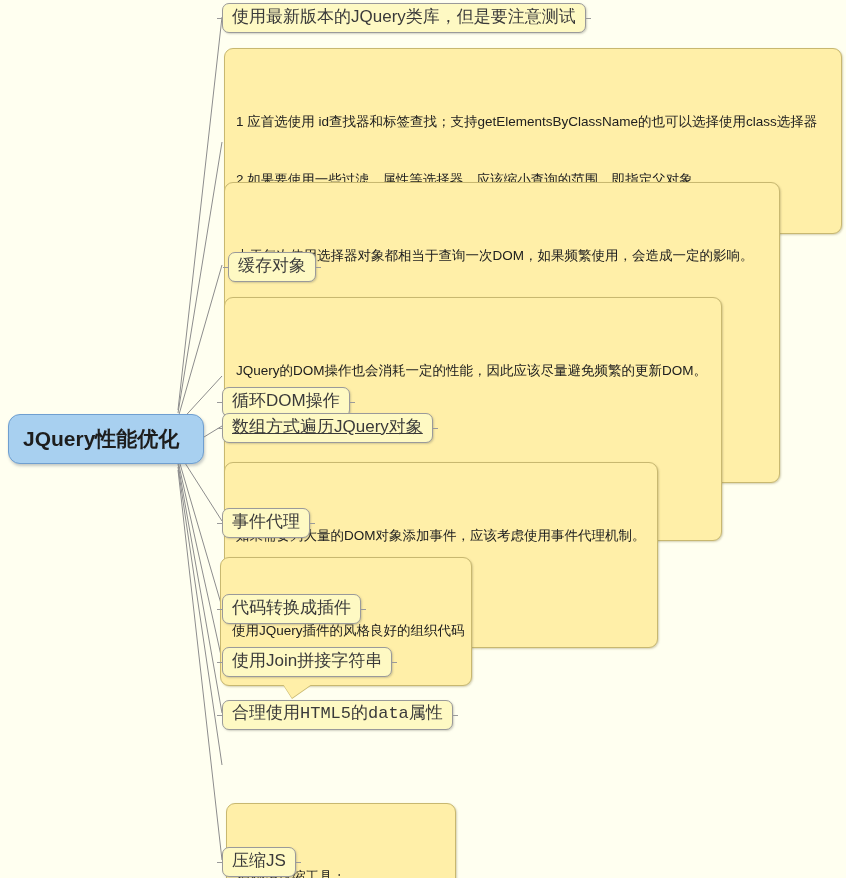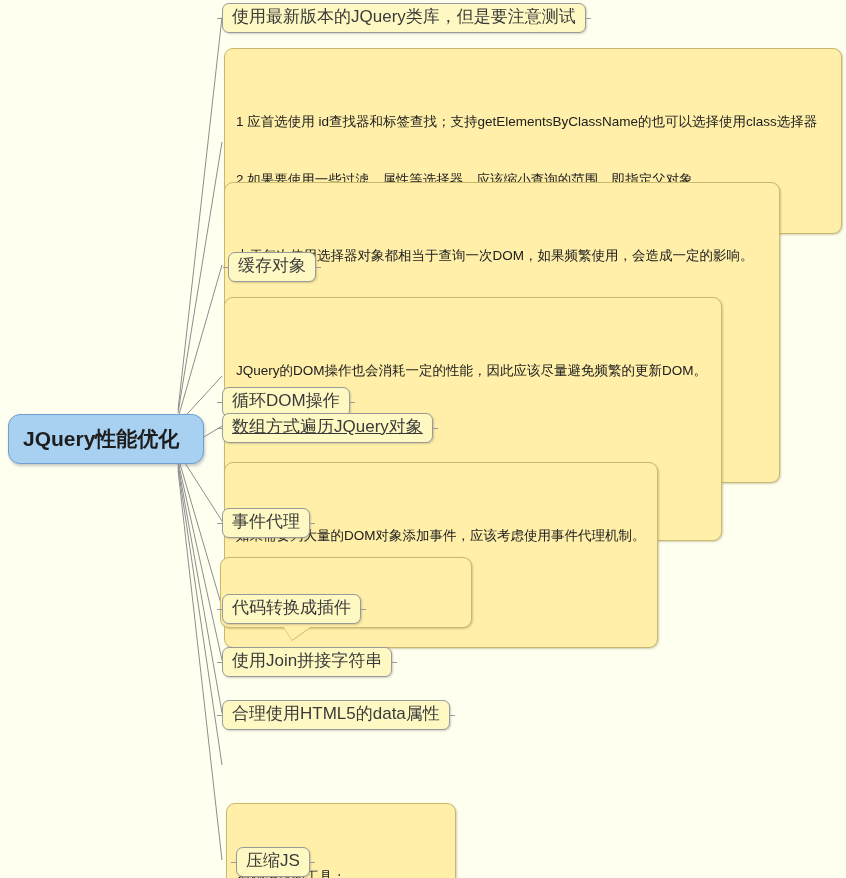--- a/index.html
+++ b/index.html
@@ -165,46 +165,47 @@
   </div>
 
   <div class="node" style="left:222px; top:508px;text-align:center;">
     <span class="stub-l"></span>
     <span class="stub-r"></span>
     <span>事件代理</span>
   </div>
 
   <div class="note" style="left:220px; top:557px; width:252px;">
     <span class="tail"></span>
+    <div>使用JQuery插件的风格良好的组织代码</div>
   </div>
 
   <div class="node" style="left:222px; top:647px;">
     <span class="stub-l"></span>
     <span class="stub-r"></span>
     <span>使用Join拼接字符串</span>
   </div>
 
   <div class="node" style="left:222px; top:594px;">
     <span class="stub-l"></span>
     <span class="stub-r"></span>
     <span>代码转换成插件</span>
   </div>
 
-  <div class="node" style="left:222px; top:700px;">
+  <div class="node" style="left:222px; top:700px;font-family:Liberation Mono, monospace;">
     <span class="stub-l"></span>
     <span class="stub-r"></span>
     <span>合理使用HTML5的data属性</span>
   </div>
 
 
   <div class="note" style="left:226px; top:803px; width:230px;">
     
     <div>有很多压缩工具：</div>
     
   </div>
 
-  <div class="node" style="left:236px; top:847px;">
+  <div class="node" style="left:222px; top:847px;">
     <span class="stub-l"></span>
     <span class="stub-r"></span>
     <span>压缩JS</span>
   </div>
 
 </div>
 
 </body></html>

